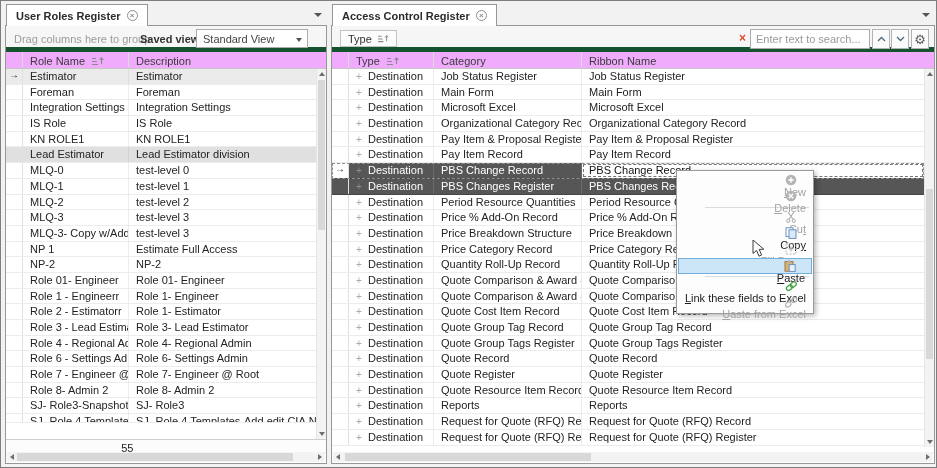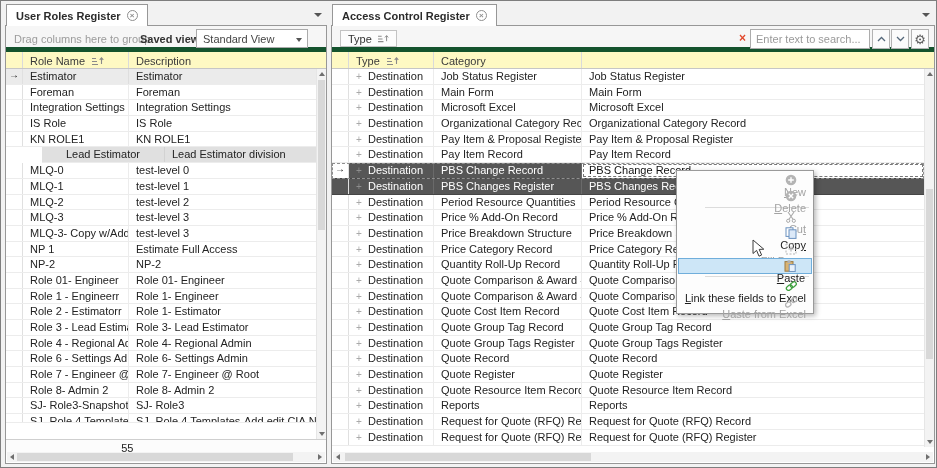--- a/index.html
+++ b/index.html
@@ -41,21 +41,21 @@
   .search-input { position:absolute; right:64px; top:3px; width:120px; height:20px; border:1px solid #acacac;
                   font-size:11px; color:#555; padding:0 5px; font-family:"Liberation Sans",sans-serif; }
   .search-input::placeholder { color:#9a9a9a; }
   .sq-btn { position:absolute; top:3px; width:18px; height:20px; background:#fbfbfb; border:1px solid #b3b3b3;
             display:flex; align-items:center; justify-content:center; }
   .btn-up   { right:44px; }
   .btn-down { right:25px; }
   .btn-gear { right:5px; color:#5f5f5f; font-size:13px; line-height:13px; }
 
   
-  .header-row { position:absolute; left:0; right:0; height:17px; background:#fef9c3; border-bottom:1px solid #c6c6c6;
+  .header-row { position:absolute; left:0; right:0; height:17px; background:#f0abfc; border-bottom:1px solid #c6c6c6;
                 display:flex; font-size:11px; color:#3a3a3a; }
   #left-panel  .header-row { top:26px; }
   #right-panel .header-row { top:26px; }
   .header-cell { border-right:1px solid #dadada; padding:2px 0 0 7px; display:flex; gap:6px; align-items:center; }
   .hc-ind { width:17px; padding:0; }
   .hc-role { width:106px; } .hc-desc { flex:1; border-right:none; }
   .hc-type { width:85px; } .hc-cat { width:148px; } .hc-ribbon { flex:1; border-right:none; }
 
   .rows { position:absolute; left:0; right:10px; overflow:hidden; }
   #left-rows  { top:43px; height:370px; }
@@ -64,21 +64,21 @@
   .row { display:flex; height:15.7px; border-bottom:1px solid #ececec; font-size:11px; color:#232323; background:#fff; }
   .cell { padding:1px 0 0 7px; border-right:1px solid #ececec; overflow:hidden; white-space:nowrap; }
   .ind-cell { width:17px; padding:0; text-align:center; font-size:10px; color:#111; border-right:1px solid #e0e0e0; }
   .cell-role { width:106px; } .cell-desc { flex:1; border-right:none; }
   .cell-type { width:85px; } .cell-cat { width:148px; } .cell-ribbon { flex:1; border-right:none; }
   .expand { display:inline-block; width:9px; margin-right:3px; color:#a9a9a9; font-size:10px; }
   .expand::before { content:"+"; }
 
   .row.current  { background:#ebebeb; }
   .row.current .cell { border-right-color:#dedede; }
-  .row.selgray  { background:#e0e0e0;margin-left:36px; }
+  .row.selgray  { background:#e0e0e0; }
   .row.selgray .cell { border-right-color:#d2d2d2; }
   .row.clipped  { height:9px; }
 
   .row.dark { background:#565656; color:#fff; border-bottom-color:#454545; }
   .row.dark .cell { border-right-color:#6a6a6a; }
   .row.dark .expand { color:#8d8d8d; }
   .row.focused { outline:1px dashed #8f8f8f; outline-offset:-1px; border-bottom-color:#454545; }
   .row.focused .cell-type, .row.focused .cell-cat { background:#565656; color:#fff; border-right-color:#6a6a6a; }
   .row.focused .expand { color:#8d8d8d; }
   .row.focused .cell-ribbon { background:#fff; color:#111; outline:1px dashed #777; outline-offset:-2px; }
@@ -327,20 +327,23 @@
         <div class="header-cell hc-type">
           <span>Type</span>
           <svg width="13" height="10" viewBox="0 0 13 10">
             <path d="M1 8.5h6 M1 5.5h5 M1 2.5h4" stroke="#8a8a8a" stroke-width="1.2" fill="none"></path>
             <path d="M10.5 8V2 M8.7 3.8 L10.5 1.8 L12.3 3.8" stroke="#8a8a8a" stroke-width="1.1" fill="none"></path>
           </svg>
         </div>
         <div class="header-cell hc-cat">
           <span>Category</span>
         </div>
+        <div class="header-cell hc-ribbon">
+          <span>Ribbon Name</span>
+        </div>
       </div>
 
       <div class="rows" id="right-rows">
 
       <div class="row">
             <div class="ind-cell"></div>
             <div class="cell cell-type"><span class="expand"></span><span>Destination</span></div>
             <div class="cell cell-cat">Job Status Register</div>
             <div class="cell cell-ribbon">Job Status Register</div>
           </div>

